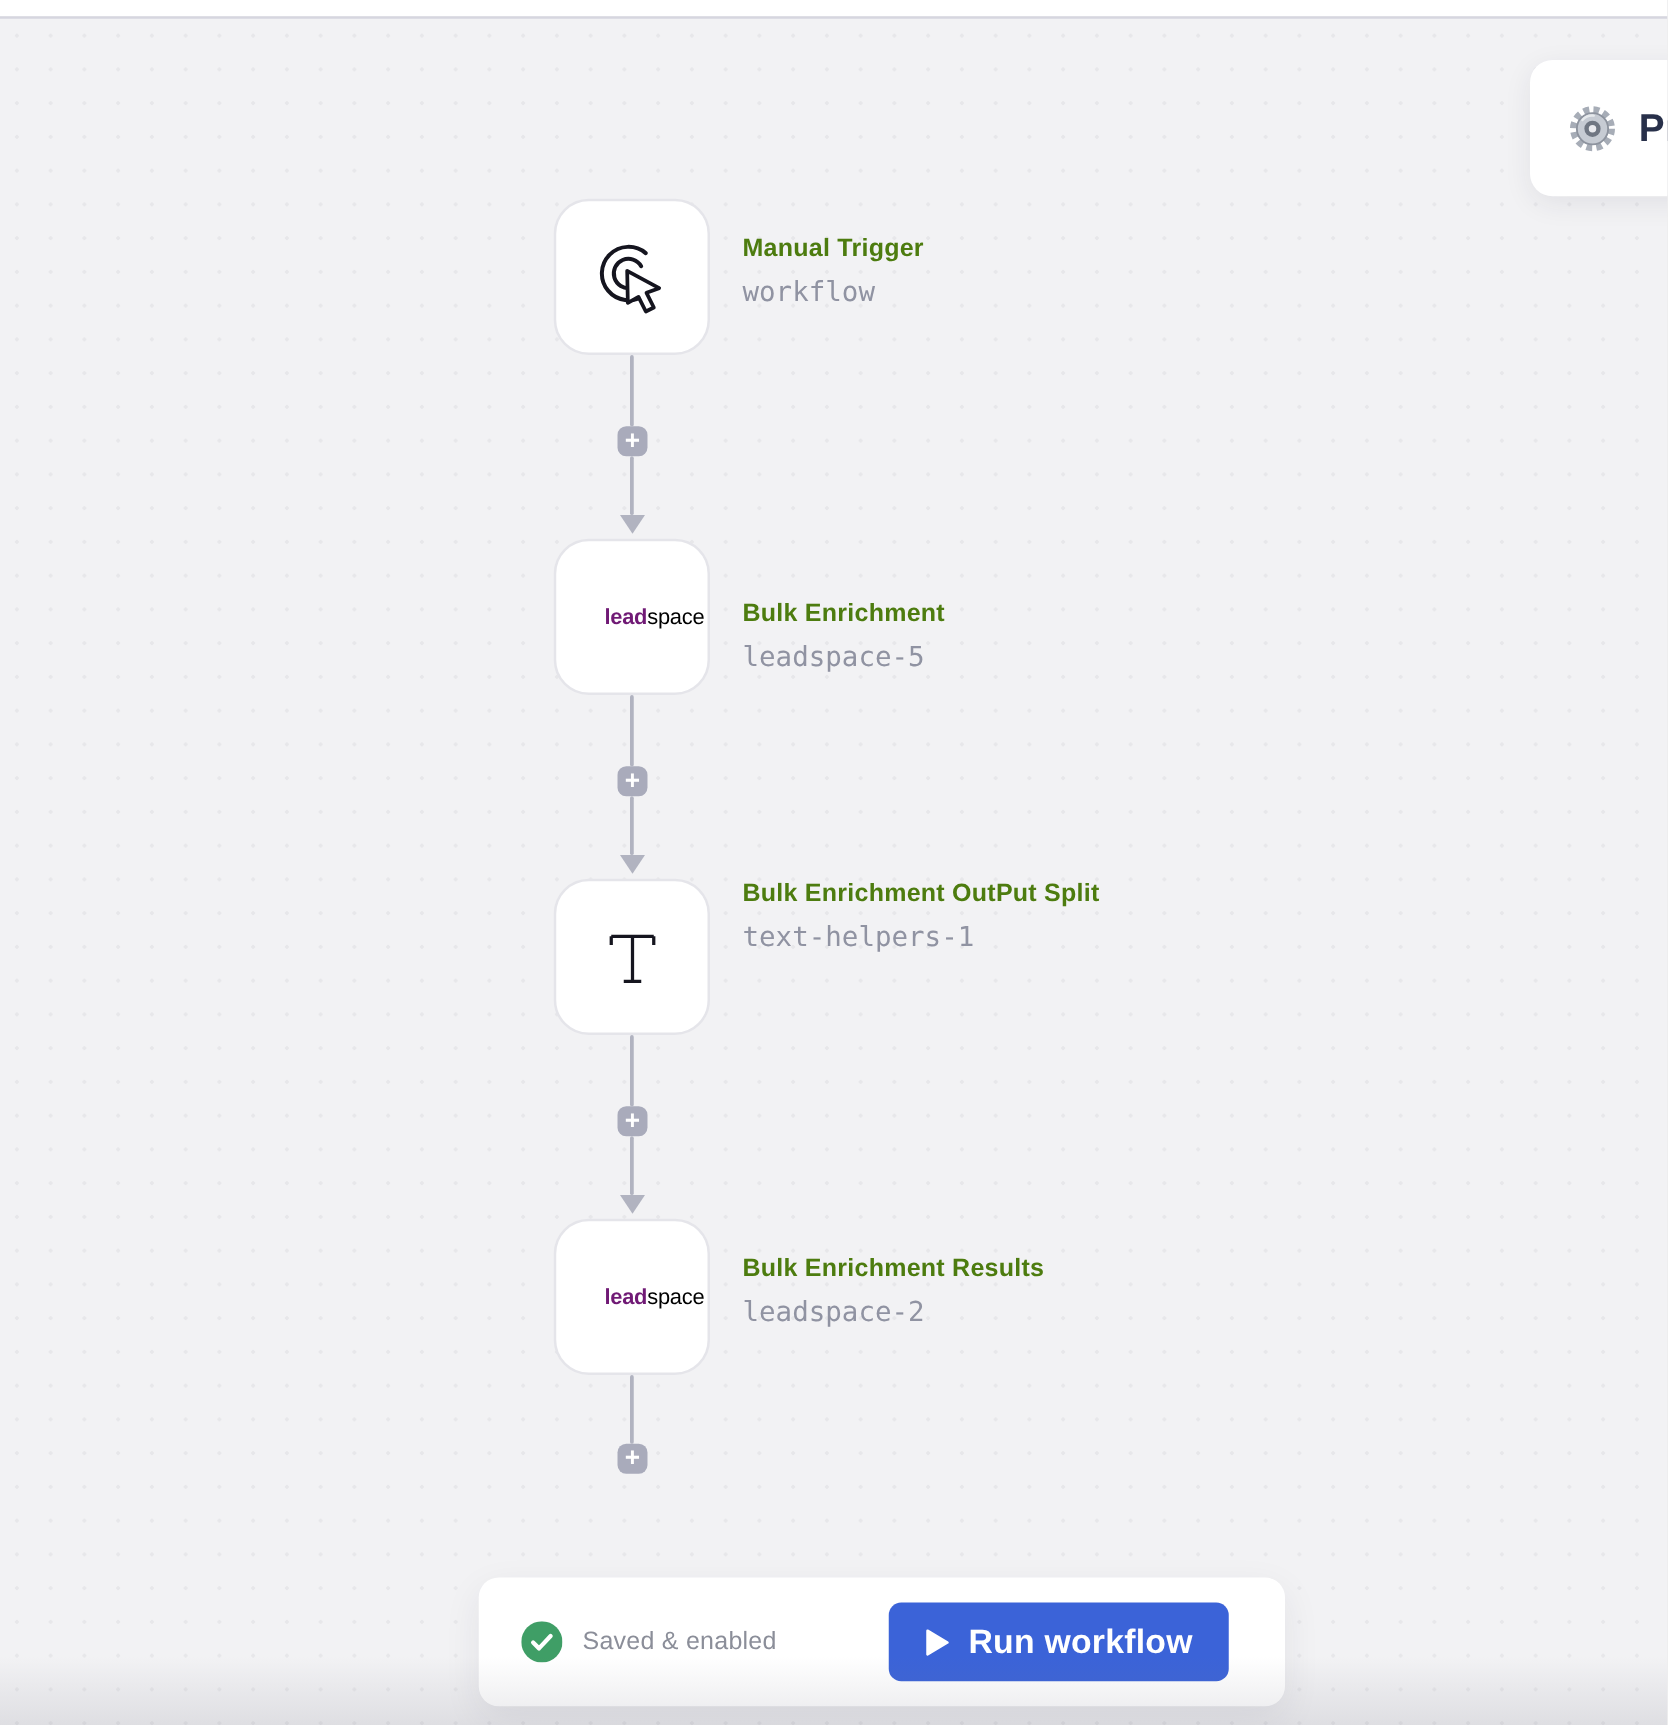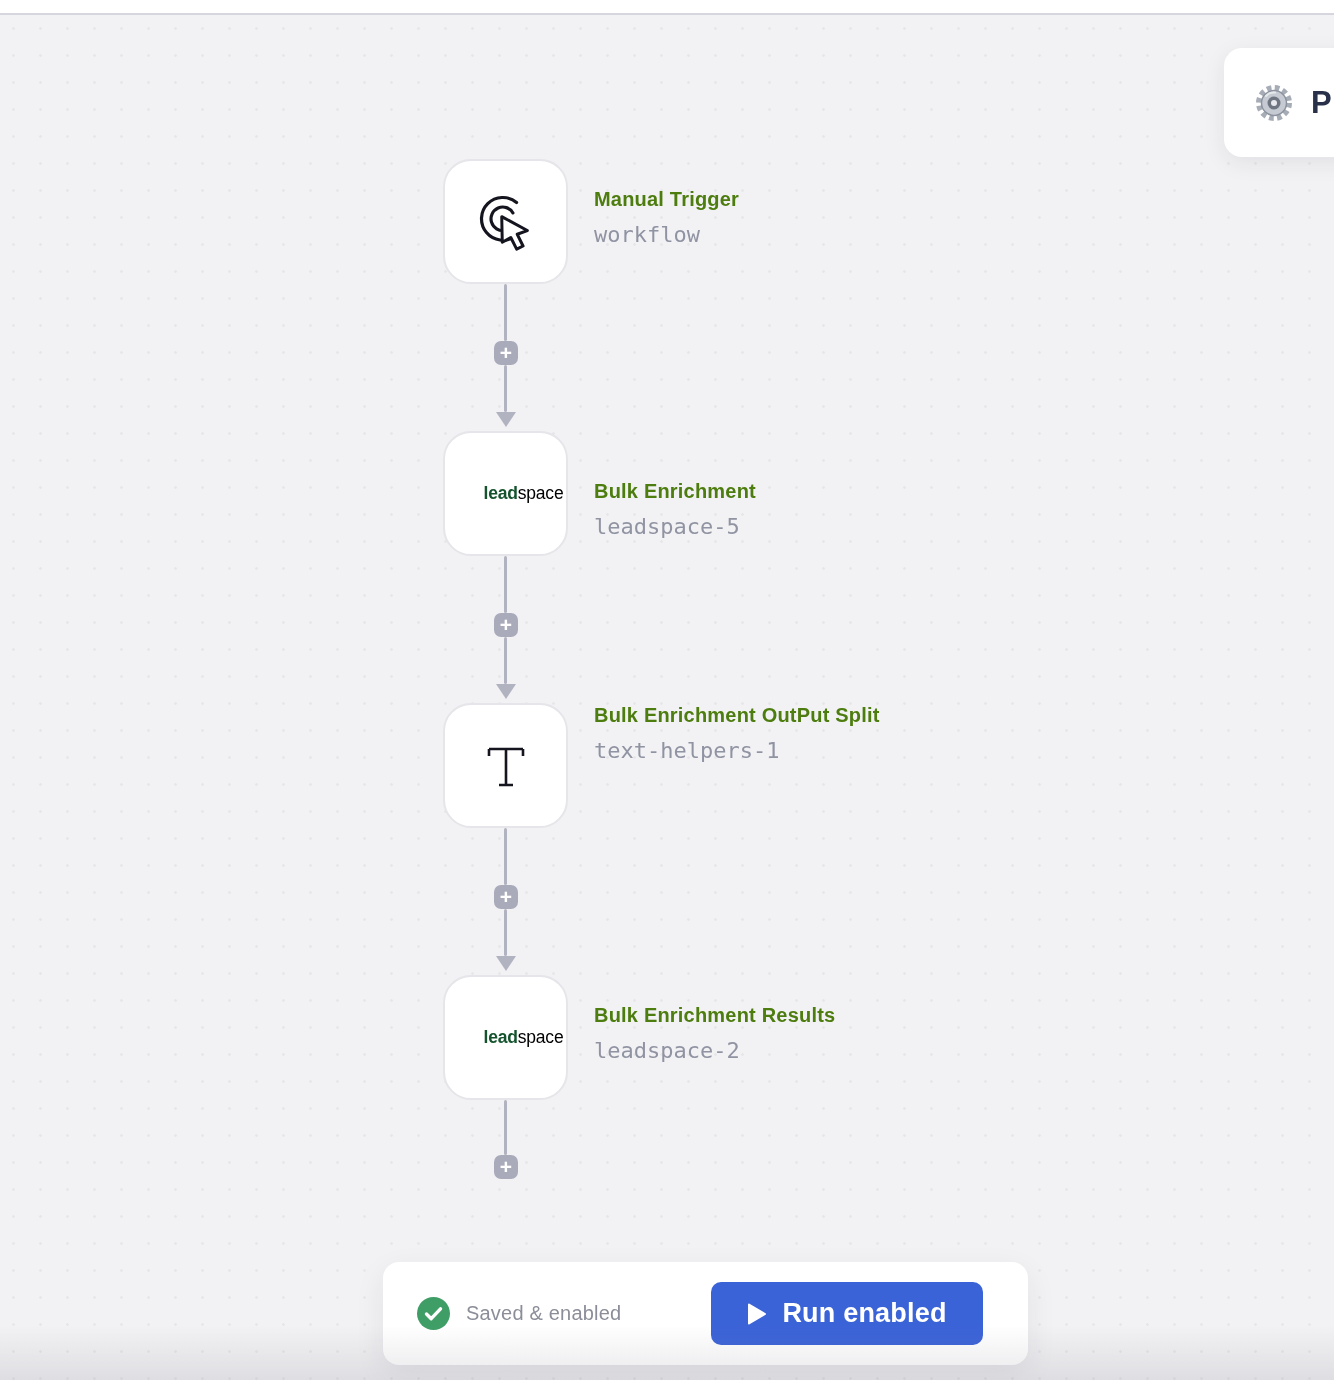--- a/index.html
+++ b/index.html
@@ -35,21 +35,21 @@
   .node-card{
     position:absolute;left:443px;width:121px;height:121px;
     background:#ffffff;border:2px solid #e5e5ea;border-radius:28px;
     display:flex;align-items:center;justify-content:center;
     cursor:pointer;
   }
   .node-text{position:absolute;left:594px;}
   .node-title{font-size:20px;line-height:34px;font-weight:700;color:#4d7c0f;letter-spacing:.2px;white-space:nowrap;}
   .node-subtitle{margin-top:5px;font-family:"DejaVu Sans Mono","Liberation Mono",monospace;font-size:22px;line-height:28px;color:#9093a2;white-space:nowrap;}
   .leadspace-logo{font-size:17.5px;letter-spacing:-.2px;white-space:nowrap;}
-  .leadspace-logo .ls-bold{font-weight:700;color:#14532d;padding-left:36px;}
+  .leadspace-logo .ls-bold{font-weight:700;color:#701a75;padding-left:36px;}
   .leadspace-logo .ls-light{font-weight:400;color:#000000;}
 
   
   .connector{position:absolute;left:494px;width:24px;}
   .connector .seg{position:absolute;left:10px;width:3px;background:#b1b3c0;border-radius:2px;}
   .seg-top{top:0;height:57px;}
   .seg-bottom{top:81px;height:47px;}
   .c-short .seg-top{height:55px;}
   .plus-btn{
     position:absolute;left:0;top:57px;width:24px;height:24px;
@@ -175,18 +175,18 @@
   <div class="footer-bar">
     <svg class="check-icon" viewBox="0 0 33 33">
       <circle cx="16.5" cy="16.5" r="16.5" fill="#3f9e66"></circle>
       <path d="M 9.5 17 L 14.2 21.7 L 23.5 11.8" fill="none" stroke="#ffffff" stroke-width="3.4" stroke-linecap="round" stroke-linejoin="round"></path>
     </svg>
     <span class="status-text">Saved &amp; enabled</span>
     <button class="run-btn">
       <svg class="play-icon" viewBox="0 0 20 22">
         <path d="M 2 1.5 L 18 11 L 2 20.5 Z" fill="#ffffff" stroke="#ffffff" stroke-width="2" stroke-linejoin="round"></path>
       </svg>
-      <span>Run enabled</span>
+      <span>Run workflow</span>
     </button>
   </div>
 
   <div class="bottom-fade"></div>
 </div>
 
 </body></html>

